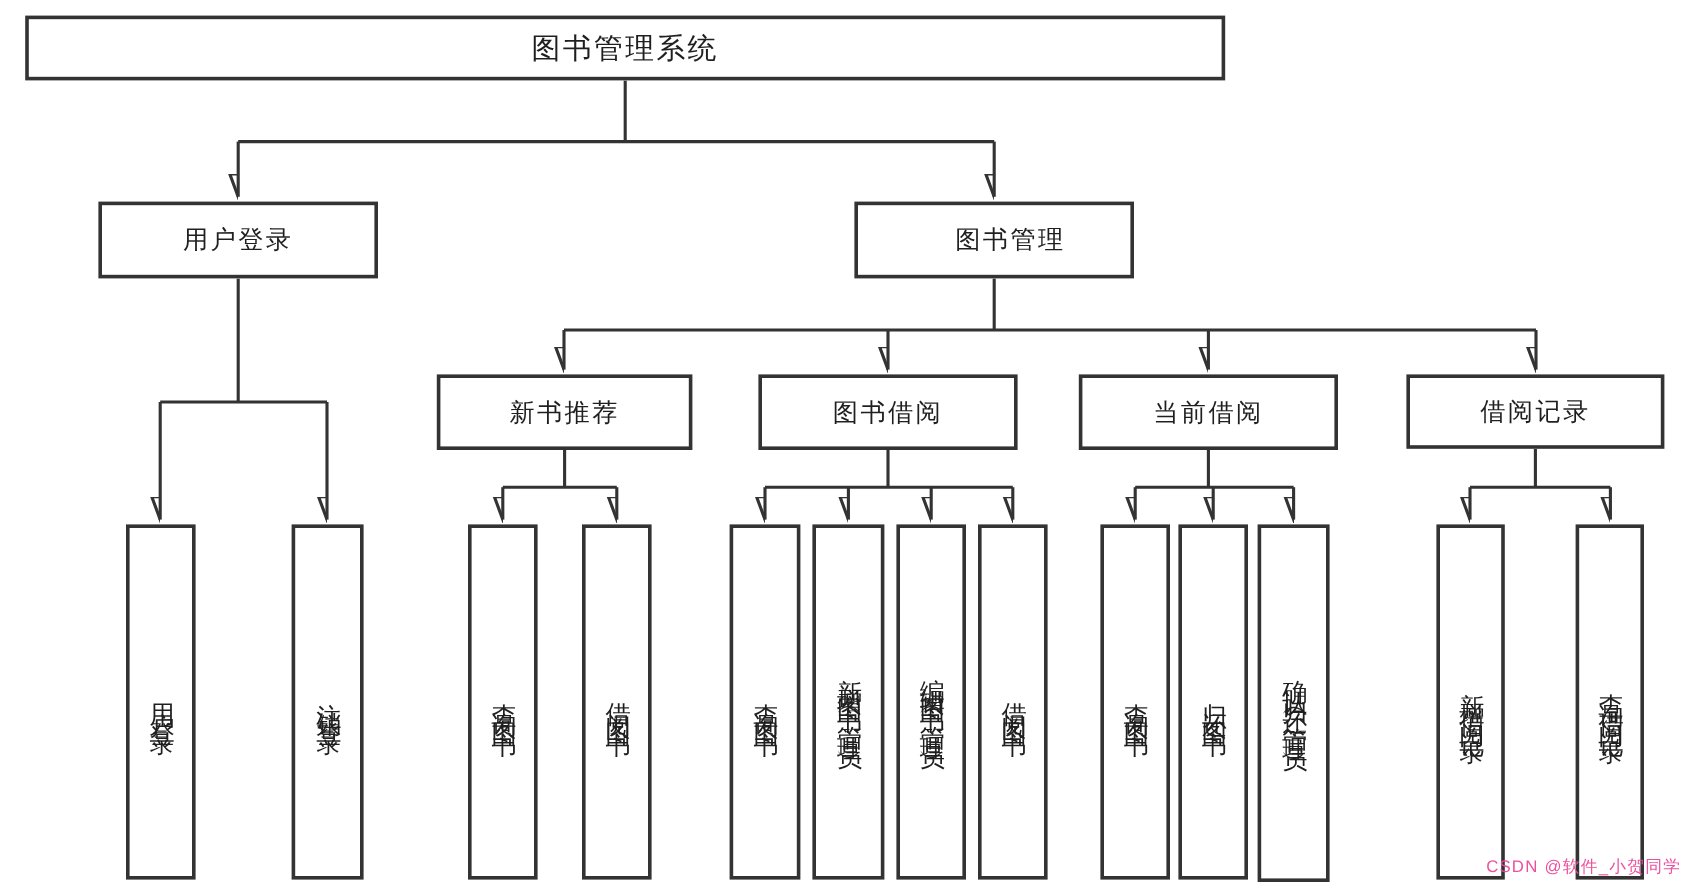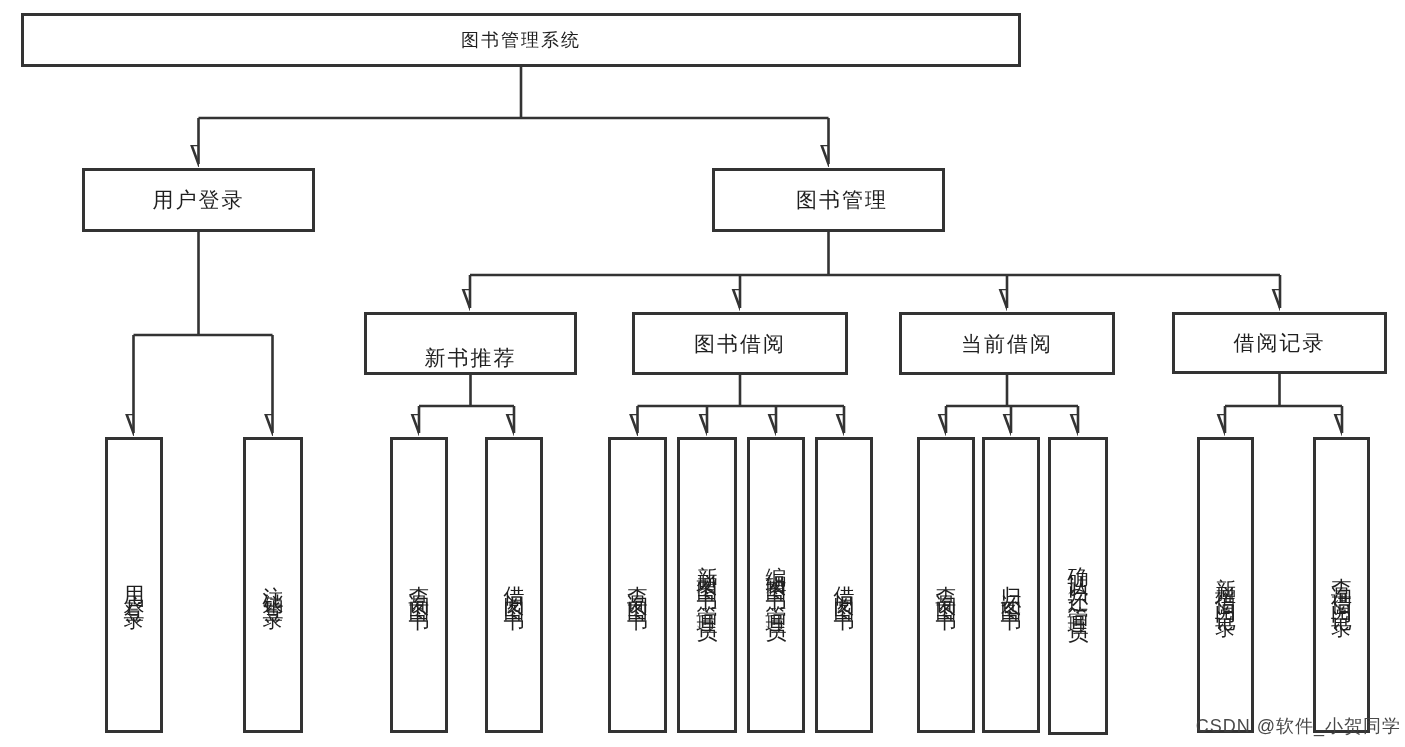--- a/index.html
+++ b/index.html
@@ -24,24 +24,24 @@
     z-index:2;
   }
   .node .lbl{white-space:nowrap;}
   .vnode .lbl{
     writing-mode:vertical-rl;
     text-orientation:mixed;
     letter-spacing:8px;
     white-space:nowrap;
   }
   .vnode{font-size:21px;letter-spacing:0;}
-  .root-node{font-size:18px;}
+  .root-node{font-size:24px;}
   .watermark{
     position:absolute;right:4px;top:714px;
-    font-size:18px;color:#404040;opacity:.95;
+    font-size:14px;color:#ec4899;opacity:.95;
     letter-spacing:1px;z-index:5;white-space:nowrap;
   }
 </style>
 </head>
 <body>
 
 <div class="stage">
 
   <svg class="connector-layer" viewBox="0 0 1405 747">
     <defs>
@@ -97,21 +97,21 @@
     <span class="lbl">图书管理系统</span>
   </div>
 
   <div class="node" style="left:82px;top:168px;width:233px;height:64px;">
     <span class="lbl">用户登录</span>
   </div>
   <div class="node" style="left:712px;top:168px;width:233px;height:64px;padding-left:27px;">
     <span class="lbl">图书管理</span>
   </div>
 
-  <div class="node" style="left:364px;top:312px;width:213px;height:63px;align-items:flex-end;">
+  <div class="node" style="left:364px;top:312px;width:213px;height:63px;">
     <span class="lbl">新书推荐</span>
   </div>
   <div class="node" style="left:632px;top:312px;width:216px;height:63px;">
     <span class="lbl">图书借阅</span>
   </div>
   <div class="node" style="left:899px;top:312px;width:216px;height:63px;">
     <span class="lbl">当前借阅</span>
   </div>
   <div class="node" style="left:1172px;top:312px;width:215px;height:62px;">
     <span class="lbl">借阅记录</span>

